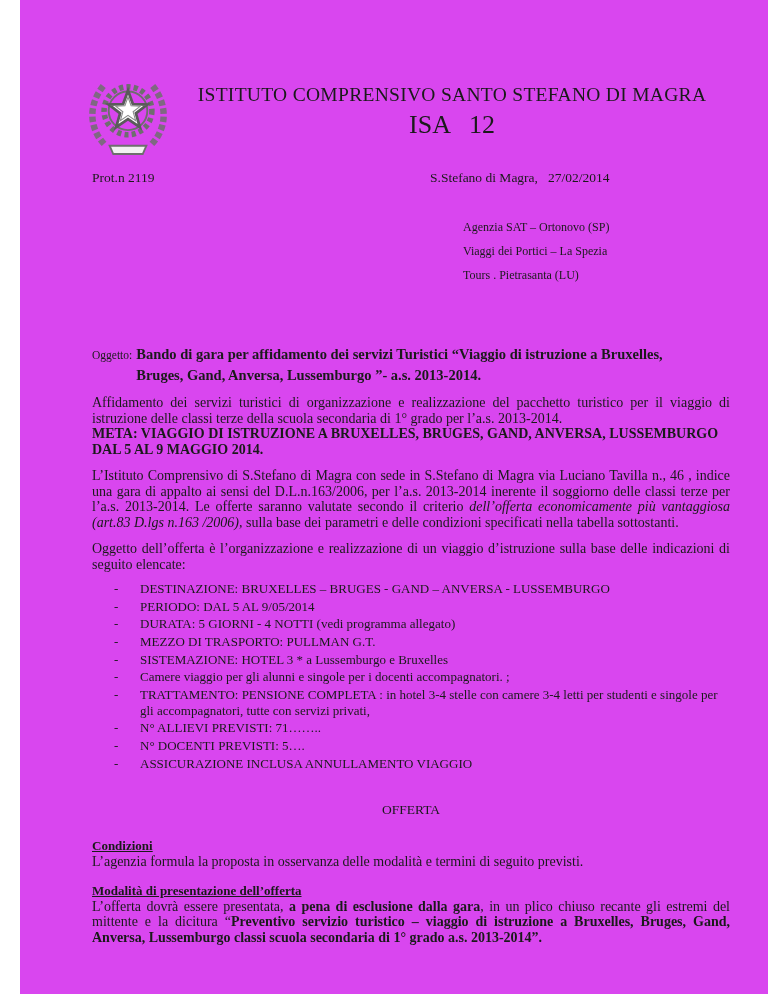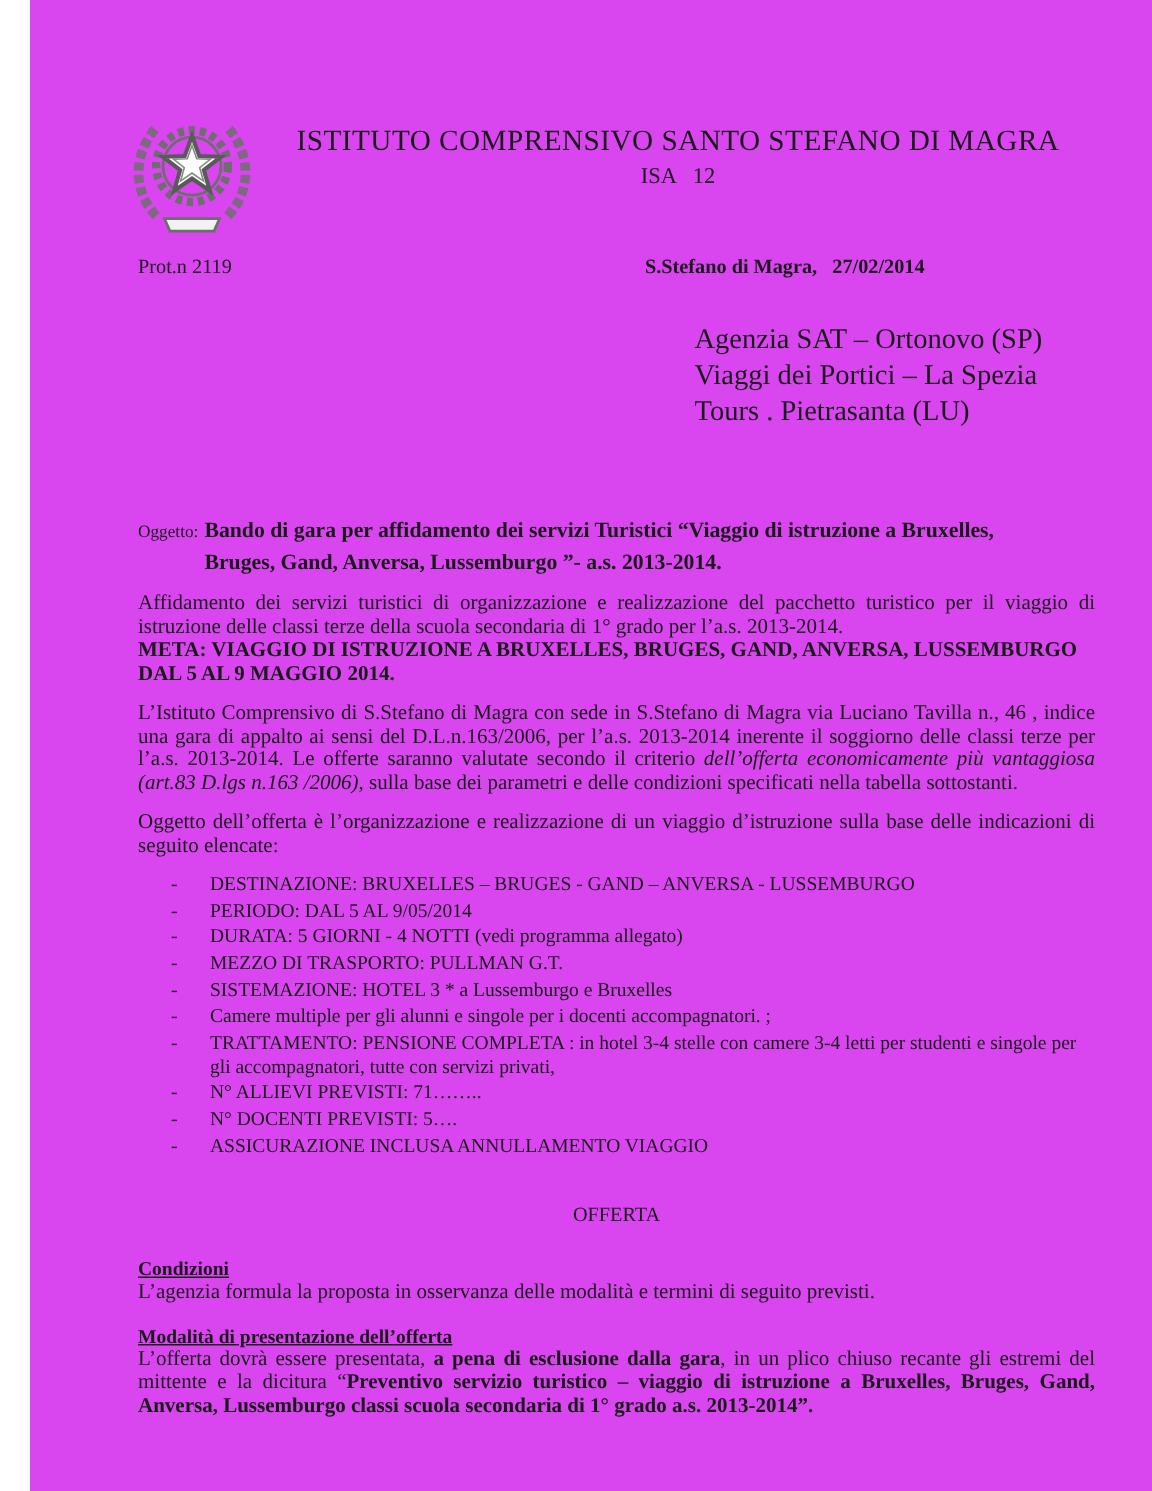--- a/index.html
+++ b/index.html
@@ -16,27 +16,27 @@
     height: 994px;
     padding: 70px 58px 0 72px;
     background: #d946ef;
     margin-left: 20px;
   }
   
   .header { display: flex; align-items: flex-start; margin-left: -10px; }
   .logo { width: 92px; height: 88px; flex: 0 0 auto; }
   .title-block { flex: 1 1 auto; text-align: center; padding-top: 14px; }
   .title-line1 { font-size: 19.5px; letter-spacing: 0.3px; white-space: nowrap; }
-  .title-line2 { font-size: 15px; margin-top: 4px; white-space: pre; }
+  .title-line2 { font-size: 26px; margin-top: 4px; white-space: pre; }
   
   .meta-row { display: flex; margin-top: 12px; font-size: 13.5px; }
   .prot { flex: 1 1 auto; }
-  .place-date { flex: 0 0 300px; white-space: pre; font-weight: bold; }
+  .place-date { flex: 0 0 300px; white-space: pre; }
   
-  .recipients { margin-top: 29px; margin-left: 371px; font-size: 19px; line-height: 24px; }
+  .recipients { margin-top: 29px; margin-left: 371px; font-size: 12px; line-height: 24px; }
   
   .subject { margin-top: 57px; display: flex; align-items: baseline; }
   .subject-label { font-size: 11.5px; flex: 0 0 auto; }
   .subject-text { font-size: 14.5px; margin-left: 4px; white-space: pre-line; line-height: 21px; font-weight: bold; }
   
   .par { font-size: 14px; line-height: 15.5px; text-align: justify; }
   .mt8 { margin-top: 9px; }
   .mt10 { margin-top: 11px; }
   .bold { font-weight: bold; }
   .italic { font-style: italic; }
@@ -121,21 +121,21 @@
     <li>
         <span class="dash">-</span>
         <span class="li-text">MEZZO DI TRASPORTO: PULLMAN G.T.</span>
       </li>
     <li>
         <span class="dash">-</span>
         <span class="li-text">SISTEMAZIONE: HOTEL 3 * a  Lussemburgo  e Bruxelles</span>
       </li>
     <li>
         <span class="dash">-</span>
-        <span class="li-text">Camere multiple per gli alunni e singole per i docenti accompagnatori. ;</span>
+        <span class="li-text">Camere viaggio per gli alunni e singole per i docenti accompagnatori. ;</span>
       </li>
     <li>
         <span class="dash">-</span>
         <span class="li-text">TRATTAMENTO: PENSIONE COMPLETA : in hotel 3-4 stelle con camere 3-4 letti per studenti e singole per gli accompagnatori, tutte con servizi privati,</span>
       </li>
     <li>
         <span class="dash">-</span>
         <span class="li-text">N° ALLIEVI PREVISTI:   71……..</span>
       </li>
     <li>

